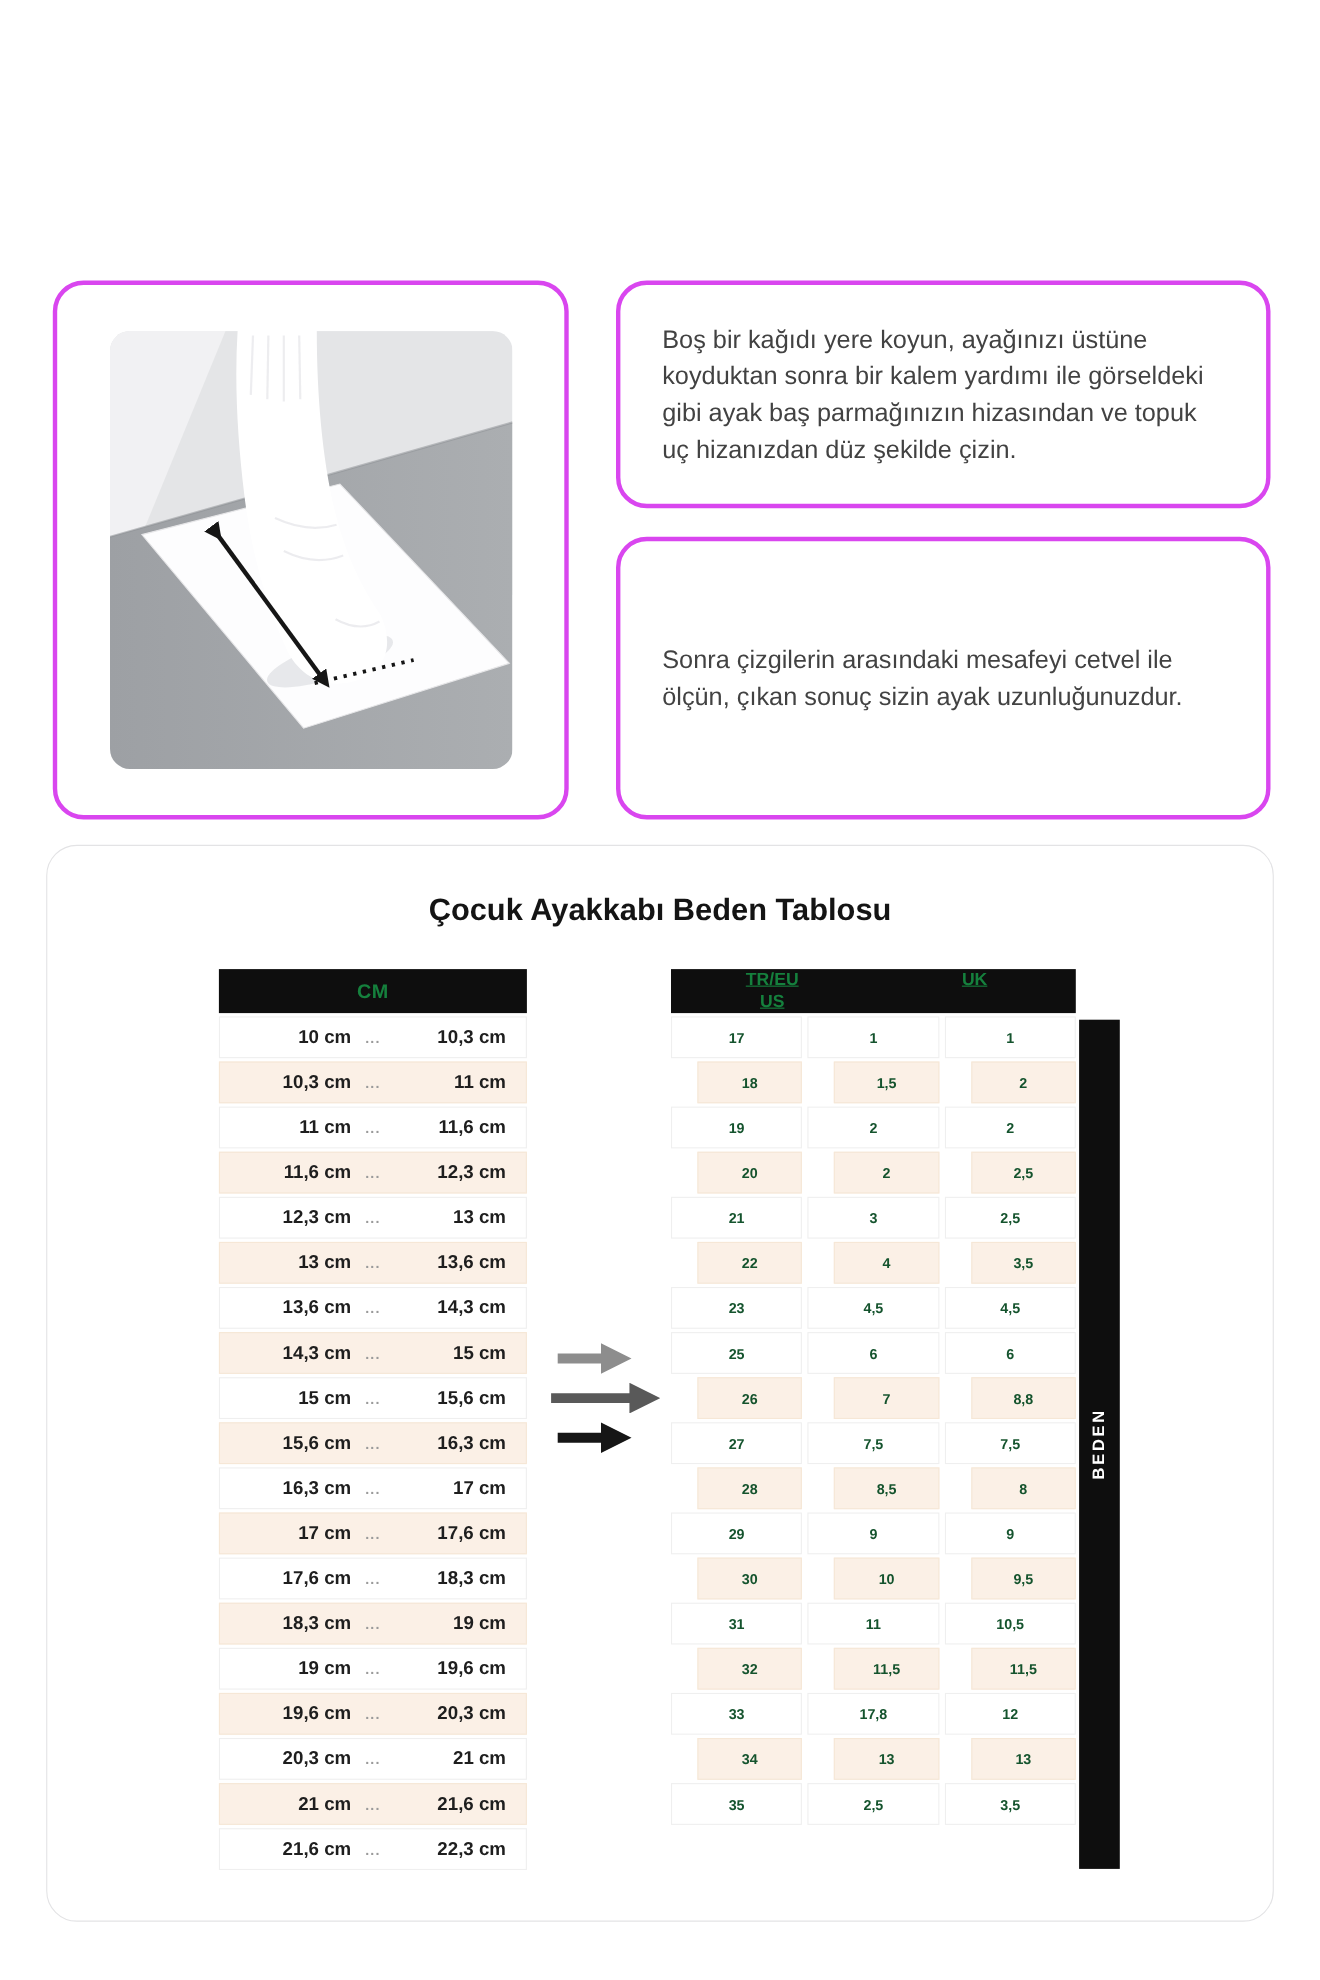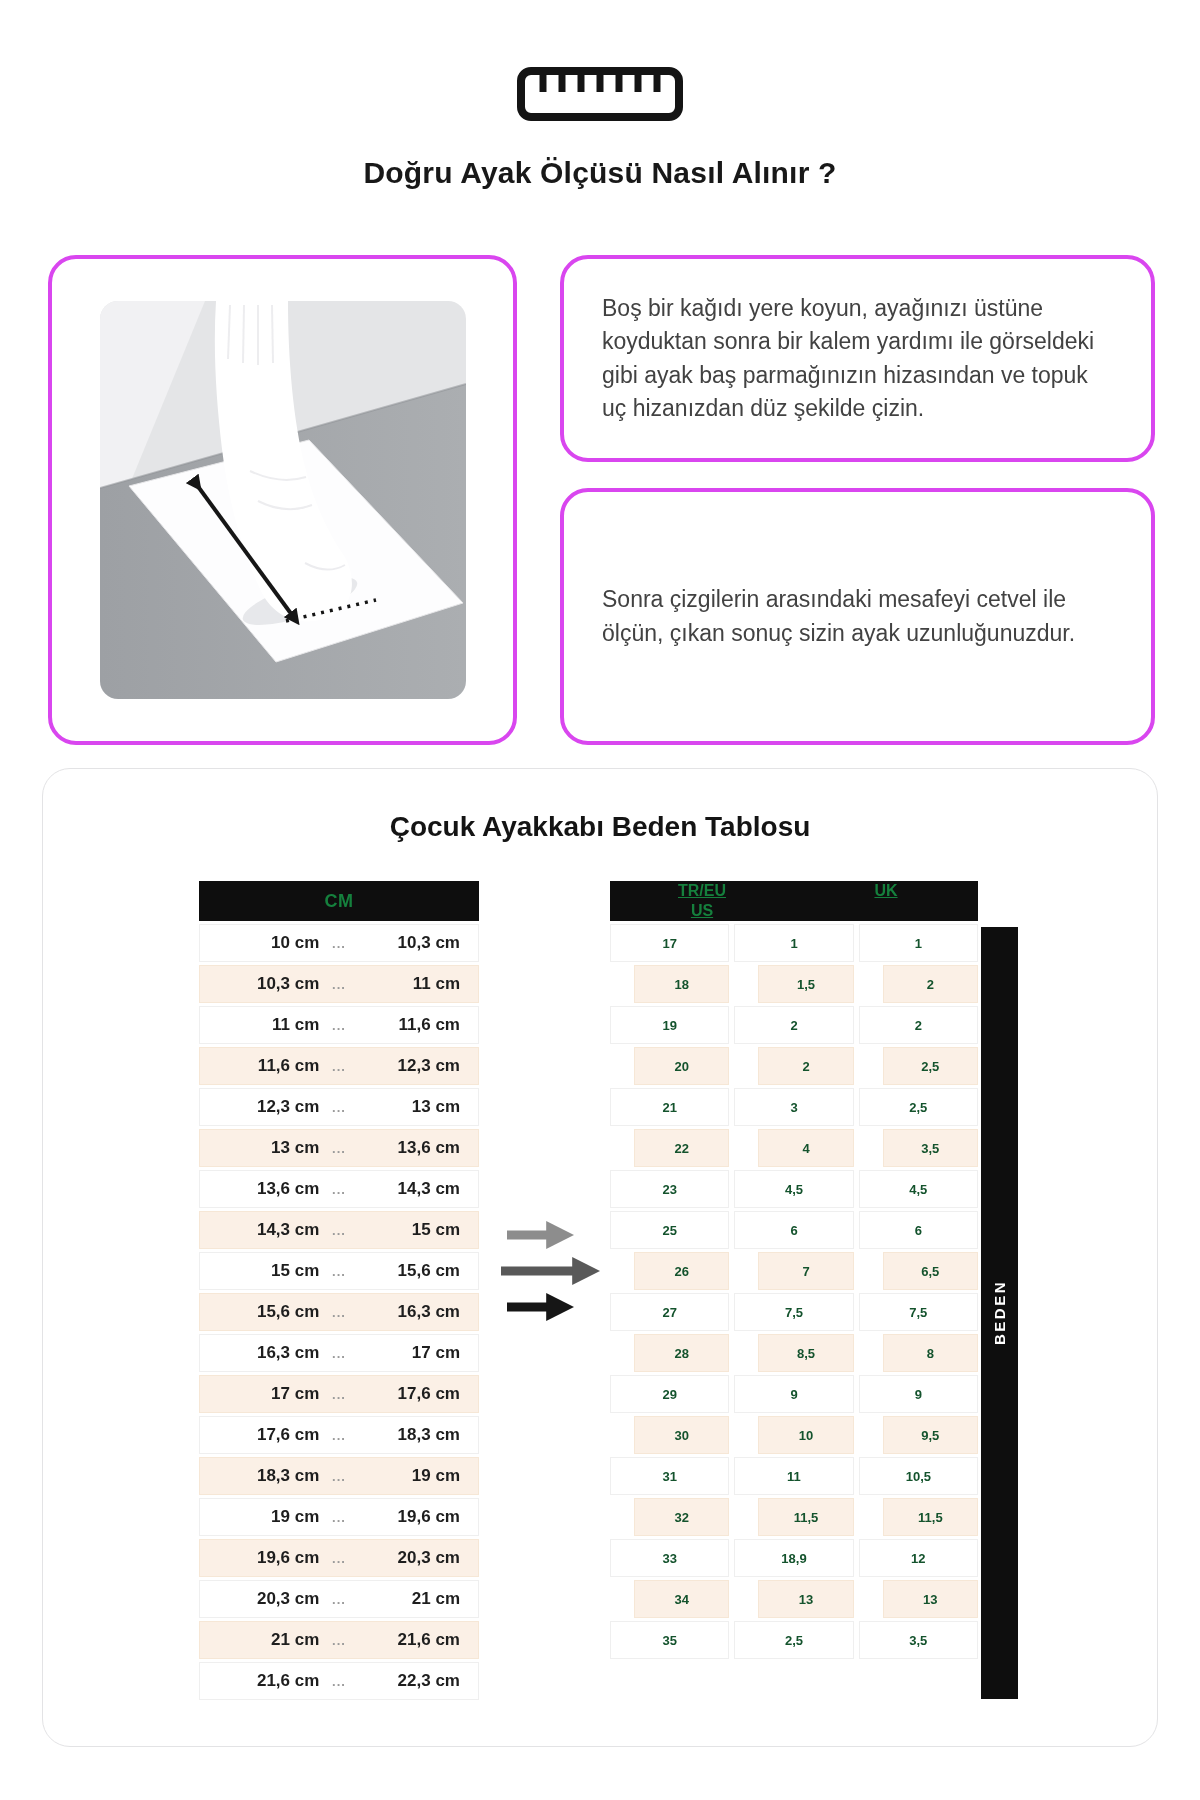--- a/index.html
+++ b/index.html
@@ -46,35 +46,20 @@
   .arrows { position:absolute; left:458px; top:452px; }
 
   .beden-bar { position:absolute; left:938px; top:158px; width:37px; height:772px; background:#0e0e0e; display:flex; align-items:center; justify-content:center; }
   .beden-bar span { writing-mode:vertical-rl; transform:rotate(180deg); color:#ffffff; font-weight:700; font-size:15px; letter-spacing:2.5px; }
 </style>
 </head>
 <body>
 
 <div class="canvas">
 
-  <div class="hero">
-    <svg class="ruler" width="168" height="60" viewBox="0 0 168 60">
-      <rect x="5" y="7" width="158" height="46" rx="10" fill="#ffffff" stroke="#141414" stroke-width="8"></rect>
-      <g stroke="#141414" stroke-width="7">
-        <line x1="27" y1="11" x2="27" y2="28"></line>
-        <line x1="46" y1="11" x2="46" y2="28"></line>
-        <line x1="65" y1="11" x2="65" y2="28"></line>
-        <line x1="84" y1="11" x2="84" y2="28"></line>
-        <line x1="103" y1="11" x2="103" y2="28"></line>
-        <line x1="122" y1="11" x2="122" y2="28"></line>
-        <line x1="141" y1="11" x2="141" y2="28"></line>
-      </g>
-    </svg>
-    <div class="page-title">Doğru Ayak Ölçüsü Nasıl Alınır ?</div>
-  </div>
 
   <div class="card photo-card">
     <div class="photo-wrap">
       <svg width="366" height="398" viewBox="0 0 366 398">
         <defs>
           <linearGradient id="floorG" x1="0" y1="0" x2="1" y2="0">
             <stop offset="0" stop-color="#9da0a4"></stop>
             <stop offset="1" stop-color="#abaeb1"></stop>
           </linearGradient>
           <marker id="ah1" viewBox="0 0 10 10" refX="2" refY="5" markerWidth="4" markerHeight="4" orient="auto">
@@ -281,21 +266,21 @@
             <span class="cell">4,5</span>
           </div>
           <div class="srow">
             <span class="cell">25</span>
             <span class="cell">6</span>
             <span class="cell">6</span>
           </div>
           <div class="srow alt">
             <span class="cell">26</span>
             <span class="cell">7</span>
-            <span class="cell">6,5</span>
+            <span class="cell">8,8</span>
           </div>
           <div class="srow">
             <span class="cell">27</span>
             <span class="cell">7,5</span>
             <span class="cell">7,5</span>
           </div>
           <div class="srow alt">
             <span class="cell">28</span>
             <span class="cell">8,5</span>
             <span class="cell">8</span>
@@ -315,21 +300,21 @@
             <span class="cell">11</span>
             <span class="cell">10,5</span>
           </div>
           <div class="srow alt">
             <span class="cell">32</span>
             <span class="cell">11,5</span>
             <span class="cell">11,5</span>
           </div>
           <div class="srow">
             <span class="cell">33</span>
-            <span class="cell">18,9</span>
+            <span class="cell">17,8</span>
             <span class="cell">12</span>
           </div>
           <div class="srow alt">
             <span class="cell">34</span>
             <span class="cell">13</span>
             <span class="cell">13</span>
           </div>
           <div class="srow">
             <span class="cell">35</span>
             <span class="cell">2,5</span>

